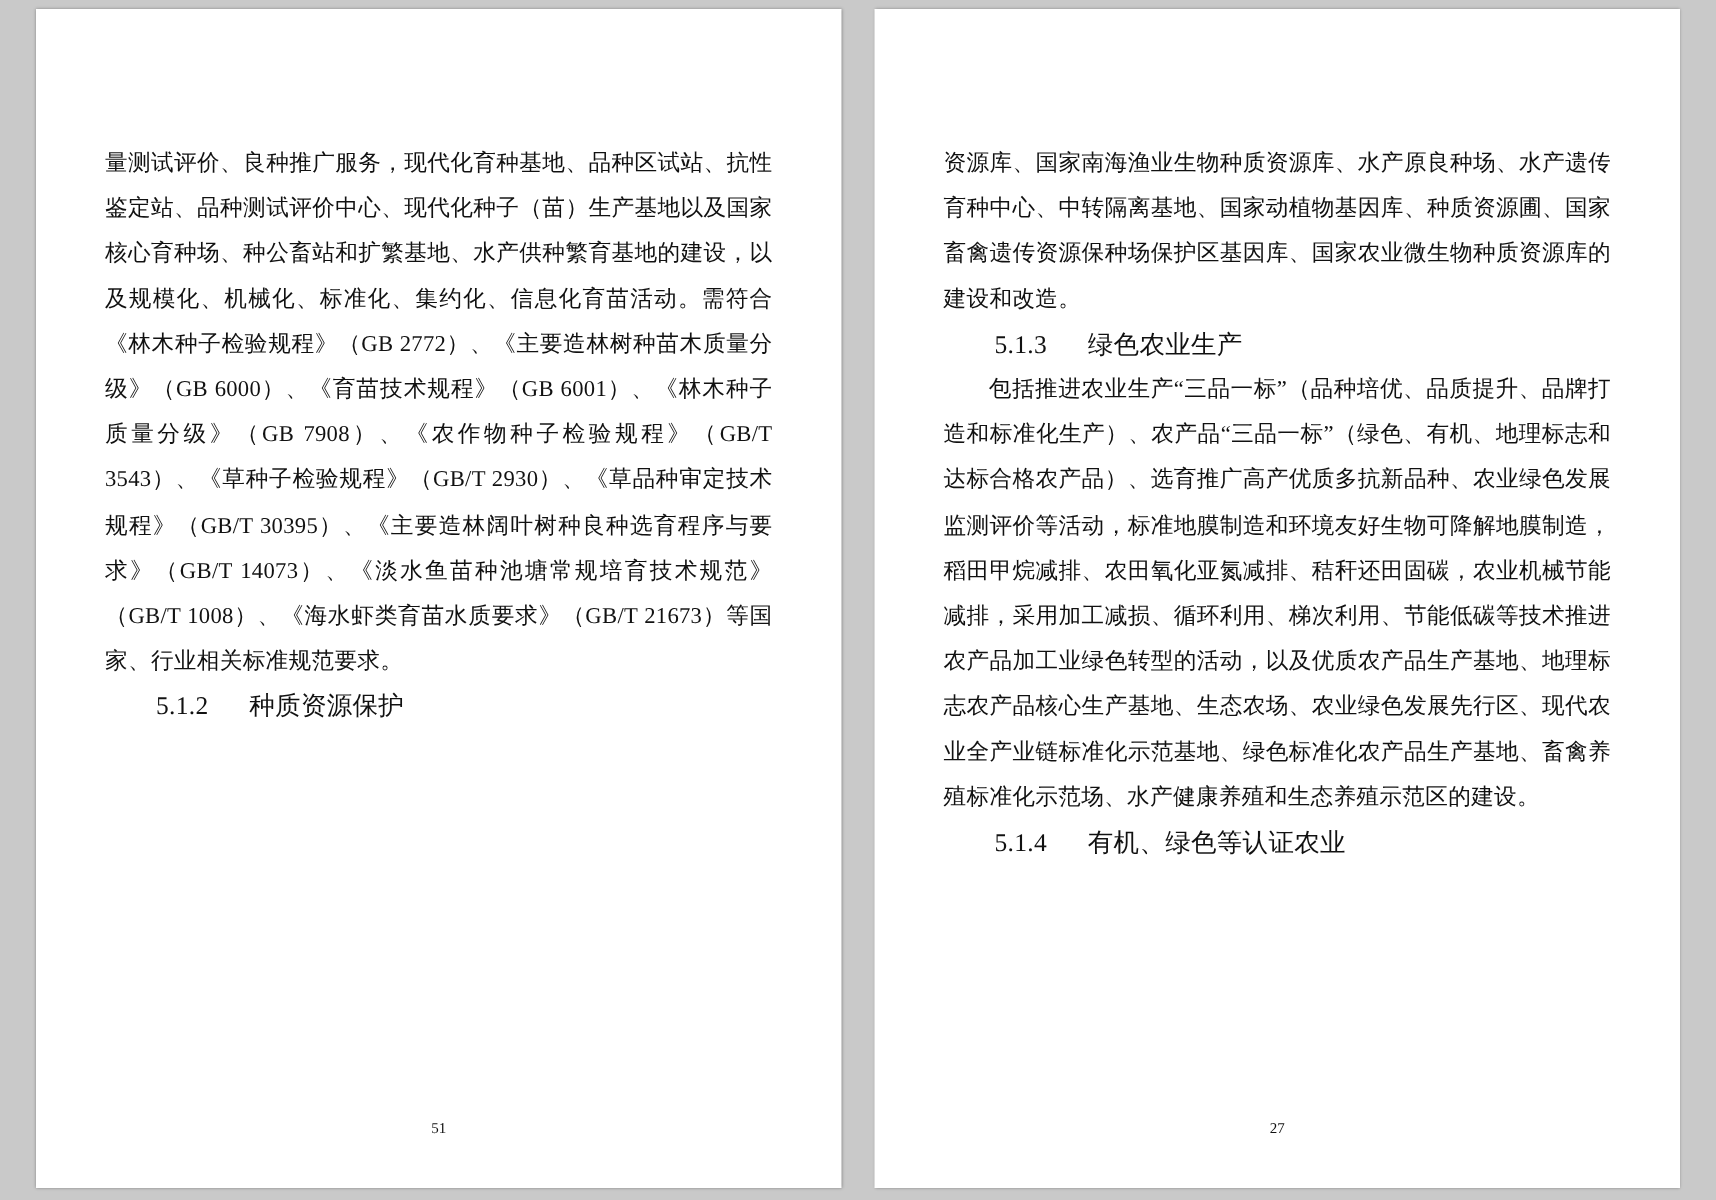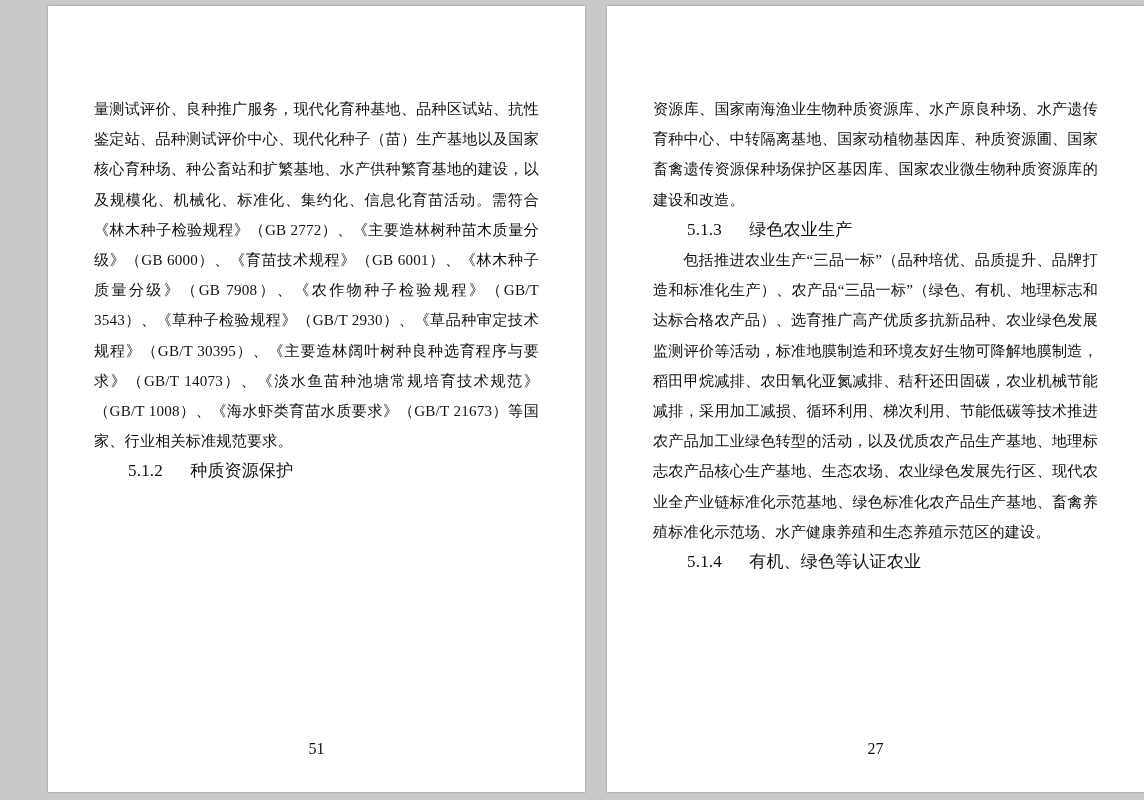--- a/index.html
+++ b/index.html
@@ -11,21 +11,21 @@
     overflow: hidden;
     font-family: "Liberation Serif", "DejaVu Serif", serif;
   }
   .viewer {
     position: relative;
     width: 1144px;
     height: 800px;
     background: #c9c9c9;
     display: flex;
     flex-direction: row;
-    justify-content: flex-end;
+    justify-content: center;
     gap: 22px;
     box-sizing: border-box;
     padding-top: 6px;
   }
   .page {
     position: relative;
     width: 537px;
     height: 786px;
     background: #ffffff;
     box-shadow: 0 0 2px rgba(0,0,0,0.35);
@@ -59,21 +59,21 @@
   }
   .heading .num {
     margin-right: 1.6em;
   }
   .page-number {
     position: absolute;
     bottom: 34px;
     left: 0;
     width: 100%;
     text-align: center;
-    font-size: 16px;
+    font-size: 10px;
     color: #111111;
     font-family: "Liberation Serif", "DejaVu Serif", serif;
   }
 </style>
 </head>
 <body>
 
 <div class="viewer">
 
   <div class="page">

